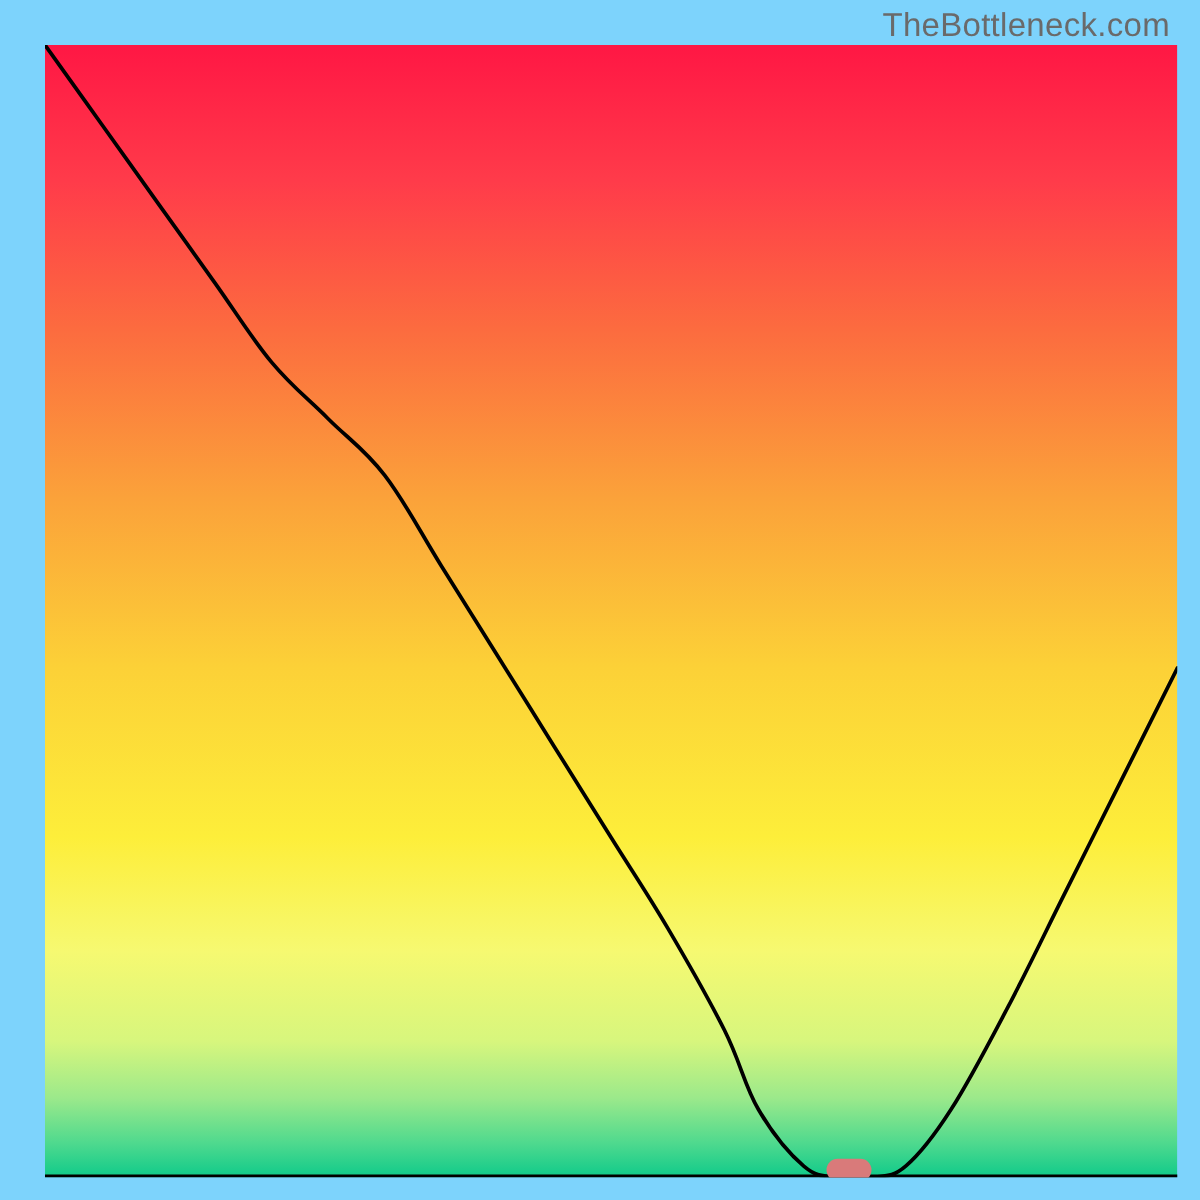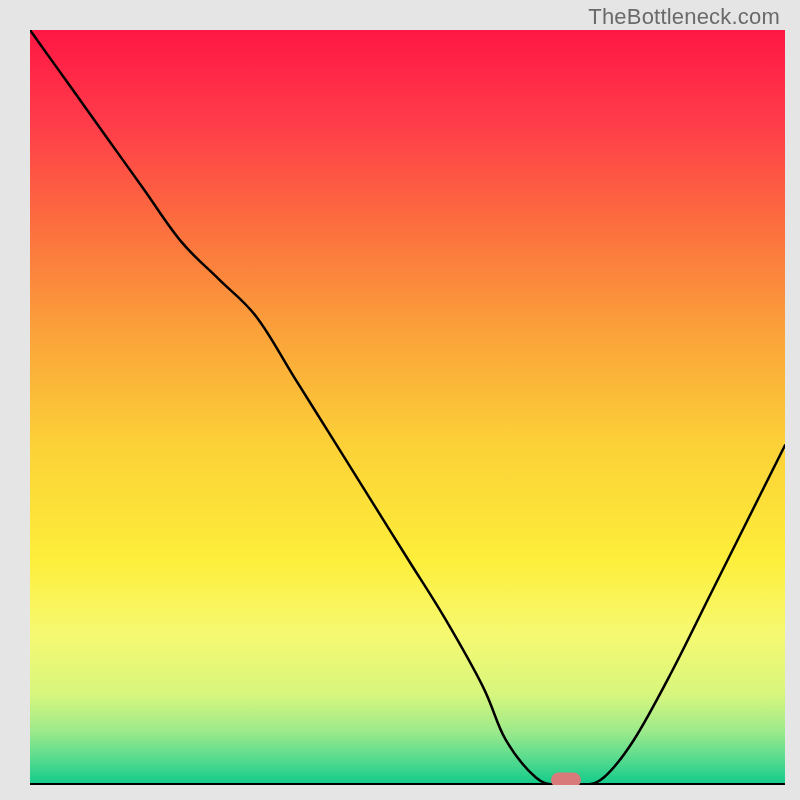--- a/index.html
+++ b/index.html
@@ -8,21 +8,21 @@
     width: 800px;
     height: 800px;
     background: #000;
     font-family: Arial, sans-serif;
     overflow: hidden;
   }
   .frame {
     position: relative;
     width: 800px;
     height: 800px;
-    background: #e5e5e5;
+    background: #7dd3fc;
   }
   .watermark {
     position: absolute;
     top: 4px;
     right: 20px;
     font-size: 22px;
     font-weight: 500;
     color: #6a6a6a;
     letter-spacing: 0.2px;
     z-index: 10;

